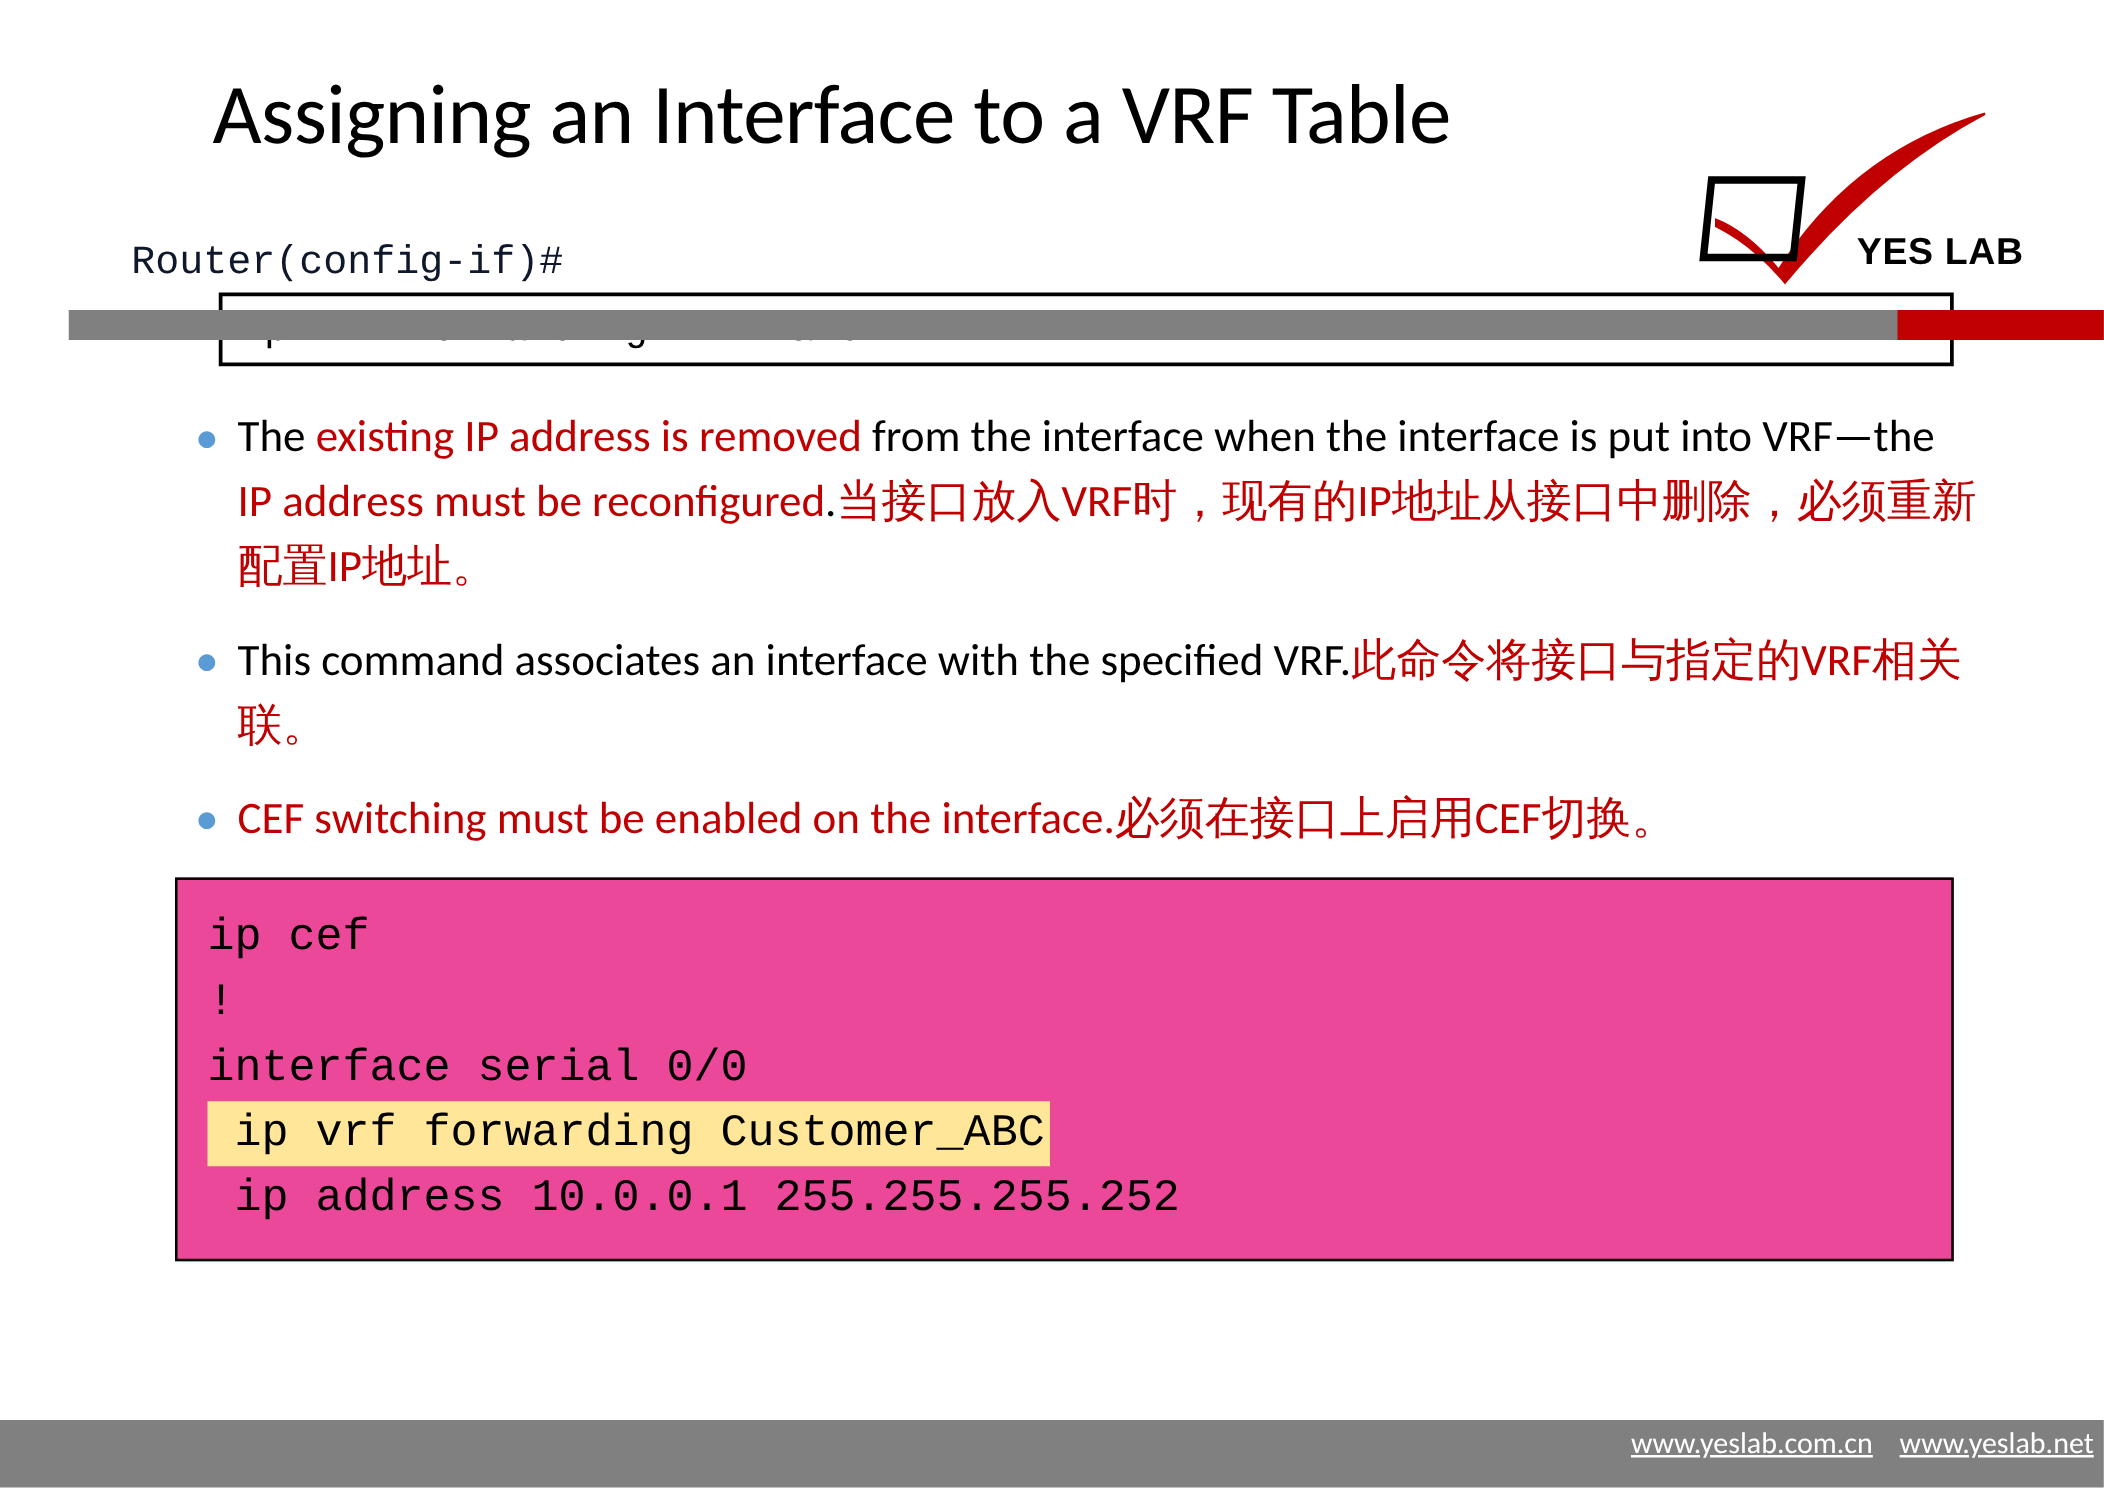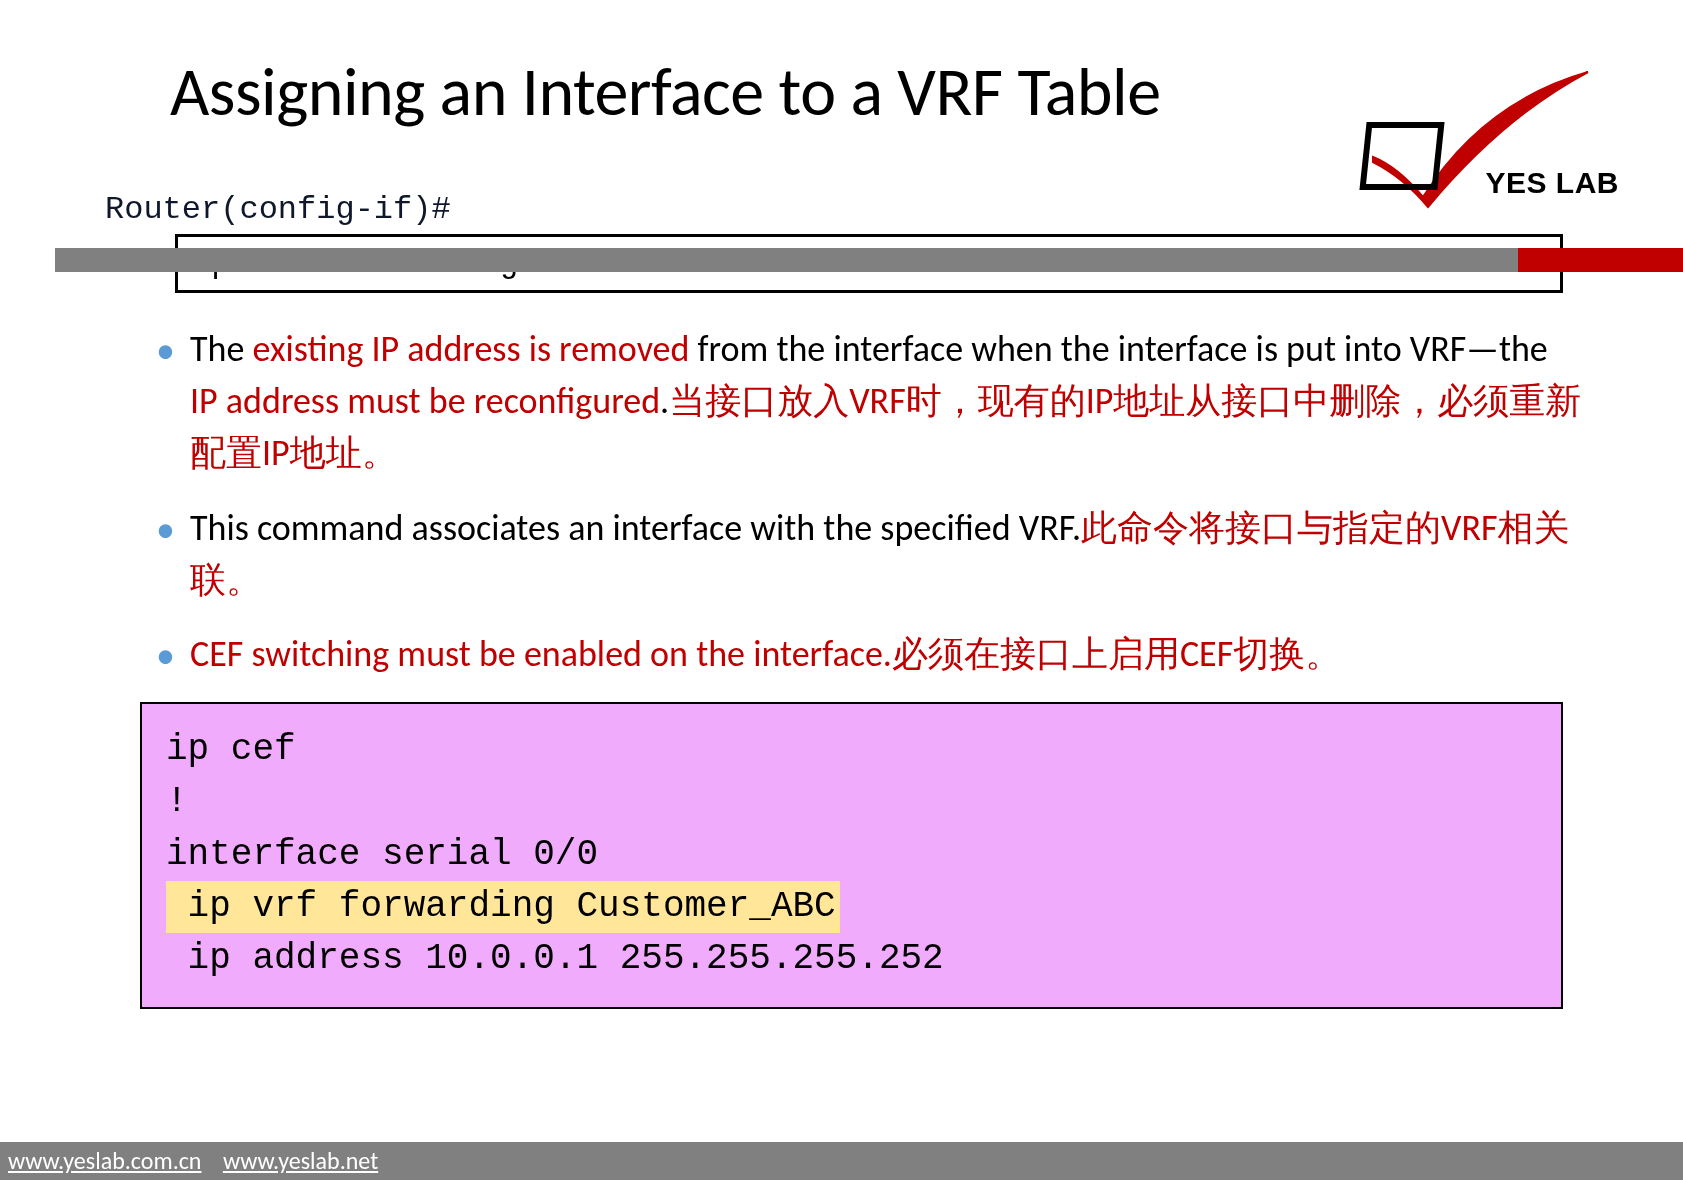--- a/index.html
+++ b/index.html
@@ -20,21 +20,21 @@
   }
   .title {
     font-size: 68px;
     font-weight: 400;
     color: #000;
     padding: 50px 0 0 170px;
     letter-spacing: -0.5px;
   }
   .logo-area {
     position: absolute;
-    top: 62px;
+    top: 81px;
     right: 70px;
     width: 260px;
     height: 150px;
   }
   .divider-bar {
     position: absolute;
     top: 248px;
     left: 55px;
     right: 0;
     height: 24px;
@@ -89,37 +89,37 @@
     margin: 6px 0 0 105px;
     color: #000;
   }
   .config-box {
     border: 2px solid #000;
     margin: 20px 120px 0 140px;
     padding: 20px 24px 22px 24px;
     font-family: "Courier New", monospace;
     font-size: 36px;
     line-height: 1.45;
-    background: #f0abfc;
+    background: #ec4899;
     white-space: pre;
     position: relative;
   }
   .hl {
     background: #ffe699;
     display: inline-block;
     padding: 0 4px 0 0;
   }
   .footer {
     position: absolute;
-    bottom: 10px;
+    bottom: 0;
     left: 0;
     right: 0;
-    height: 38px;
+    height: 54px;
     background: #808080;
-    text-align: left;
+    text-align: right;
     line-height: 38px;
     font-size: 24px;
   }
   .footer a {
     color: #fff;
     text-decoration: underline;
     margin: 0 8px;
   }
   .checkbox-sq {
     position: absolute;

